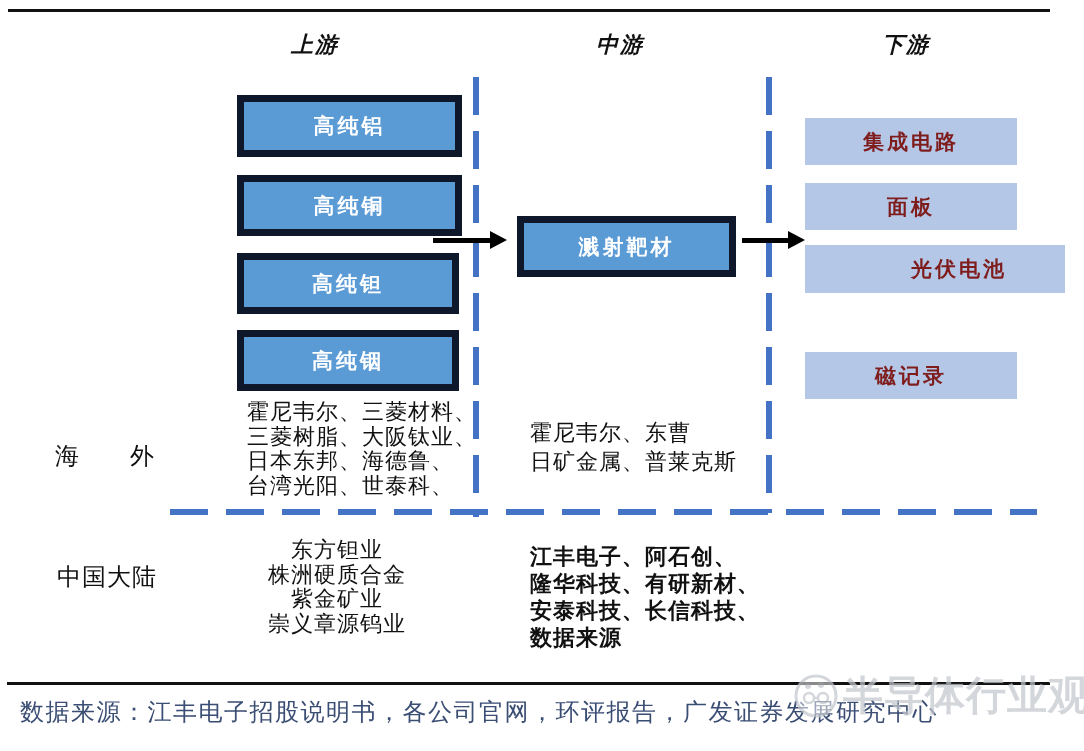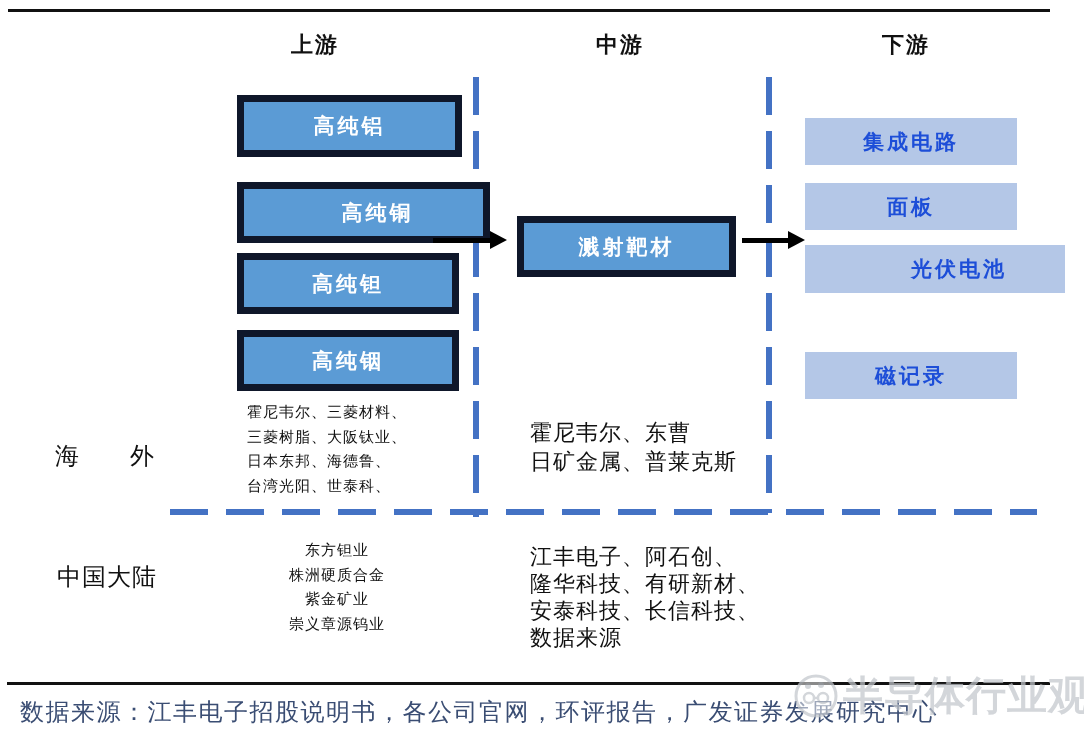--- a/index.html
+++ b/index.html
@@ -5,47 +5,47 @@
   html,body{margin:0;padding:0;background:#fff;}
   #stage{
     position:relative;width:1084px;height:751px;background:#ffffff;overflow:hidden;
     font-family:"Liberation Serif","DejaVu Serif",serif;color:#000;
   }
   
   .rule{position:absolute;height:3px;background:#111;}
   
   .col-header{
     position:absolute;top:30px;width:120px;text-align:center;
-    font-size:22px;font-weight:bold;letter-spacing:2px;color:#111;
+    font-size:22px;font-weight:bold;letter-spacing:2px;color:#111;font-style:italic;
   }
   
   .vdash{
     position:absolute;width:6px;
     background:repeating-linear-gradient(to bottom,#4472C4 0 38px,transparent 38px 54px);
   }
   .hdash{
     position:absolute;height:6px;
     background:repeating-linear-gradient(to right,#4472C4 0 38px,transparent 38px 56px);
   }
   
   .box{
     position:absolute;display:flex;align-items:center;justify-content:center;
     font-weight:bold;letter-spacing:3px;
   }
   .box.dark{background:#5B9BD5;color:#ffffff;font-size:21px;border:7px solid #0f172a;}
-  .box.light{background:#B4C7E7;color:#1d4ed8;font-size:21px;}
+  .box.light{background:#B4C7E7;color:#7f1d1d;font-size:21px;}
   
   .arrow{position:absolute;height:5px;background:#000;}
   .arrow::after{
     content:"";position:absolute;right:-17px;top:-7px;
     border-left:17px solid #000;border-top:9.5px solid transparent;border-bottom:9.5px solid transparent;
   }
   
   .row-label{position:absolute;font-size:24px;color:#111;white-space:pre;letter-spacing:1px;}
-  .co-list{position:absolute;font-size:15px;color:#111;line-height:24.5px;letter-spacing:1px;}
+  .co-list{position:absolute;font-size:22px;color:#111;line-height:24.5px;letter-spacing:1px;}
   .co-list div{white-space:pre;}
   .co-list.mid{font-size:22px;line-height:29px;}
   .co-list.center{text-align:center;}
   .co-list.cnmid{line-height:27px;}
   
   .footer-text{
     position:absolute;left:20px;top:696px;font-size:24px;color:#3A4D73;
     letter-spacing:1.5px;white-space:nowrap;
   }
   
@@ -69,21 +69,21 @@
 
   <div class="col-header" style="left:255px;">上游</div>
   <div class="col-header" style="left:560px;">中游</div>
   <div class="col-header" style="left:846px;">下游</div>
 
   <div class="vdash" style="left:473px;top:77px;height:440px;"></div>
   <div class="vdash" style="left:766px;top:77px;height:436px;"></div>
   <div class="hdash" style="left:170px;top:509px;width:867px;"></div>
 
   <div class="box dark" style="left:237px;top:95px;width:211px;height:48px;">高纯铝</div>
-  <div class="box dark" style="left:237px;top:182px;width:211px;height:47px;padding-left:28px;">高纯铜</div>
+  <div class="box dark" style="left:237px;top:175px;width:211px;height:47px;">高纯铜</div>
   <div class="box dark" style="left:237px;top:253px;width:208px;height:47px;">高纯钽</div>
   <div class="box dark" style="left:237px;top:330px;width:208px;height:47px;">高纯铟</div>
 
   <div class="arrow" style="left:433px;top:238px;width:57px;"></div>
   <div class="arrow" style="left:742px;top:238px;width:46px;"></div>
 
   <div class="box dark" style="left:517px;top:216px;width:205px;height:47px;">溅射靶材</div>
 
   <div class="box light" style="left:805px;top:118px;width:212px;height:47px;">集成电路</div>
   <div class="box light" style="left:805px;top:183px;width:212px;height:47px;">面板</div>
@@ -105,21 +105,21 @@
     <div>日矿金属、普莱克斯</div>
   </div>
 
   <div class="co-list center" style="left:247px;top:538px;width:180px;">
     <div>东方钽业</div>
     <div>株洲硬质合金</div>
     <div>紫金矿业</div>
     <div>崇义章源钨业</div>
   </div>
 
-  <div class="co-list mid cnmid" style="left:530px;top:543px;">
+  <div class="co-list mid cnmid" style="left:530px;top:543px;font-weight:bold;">
     <div>江丰电子、阿石创、</div>
     <div>隆华科技、有研新材、</div>
     <div>安泰科技、长信科技、</div>
     <div>数据来源</div>
   </div>
 
   <div class="footer-text">数据来源：江丰电子招股说明书，各公司官网，环评报告，广发证券发展研究中心</div>
 
   <div class="watermark">
     <svg class="wm-logo" viewBox="0 0 46 46">

